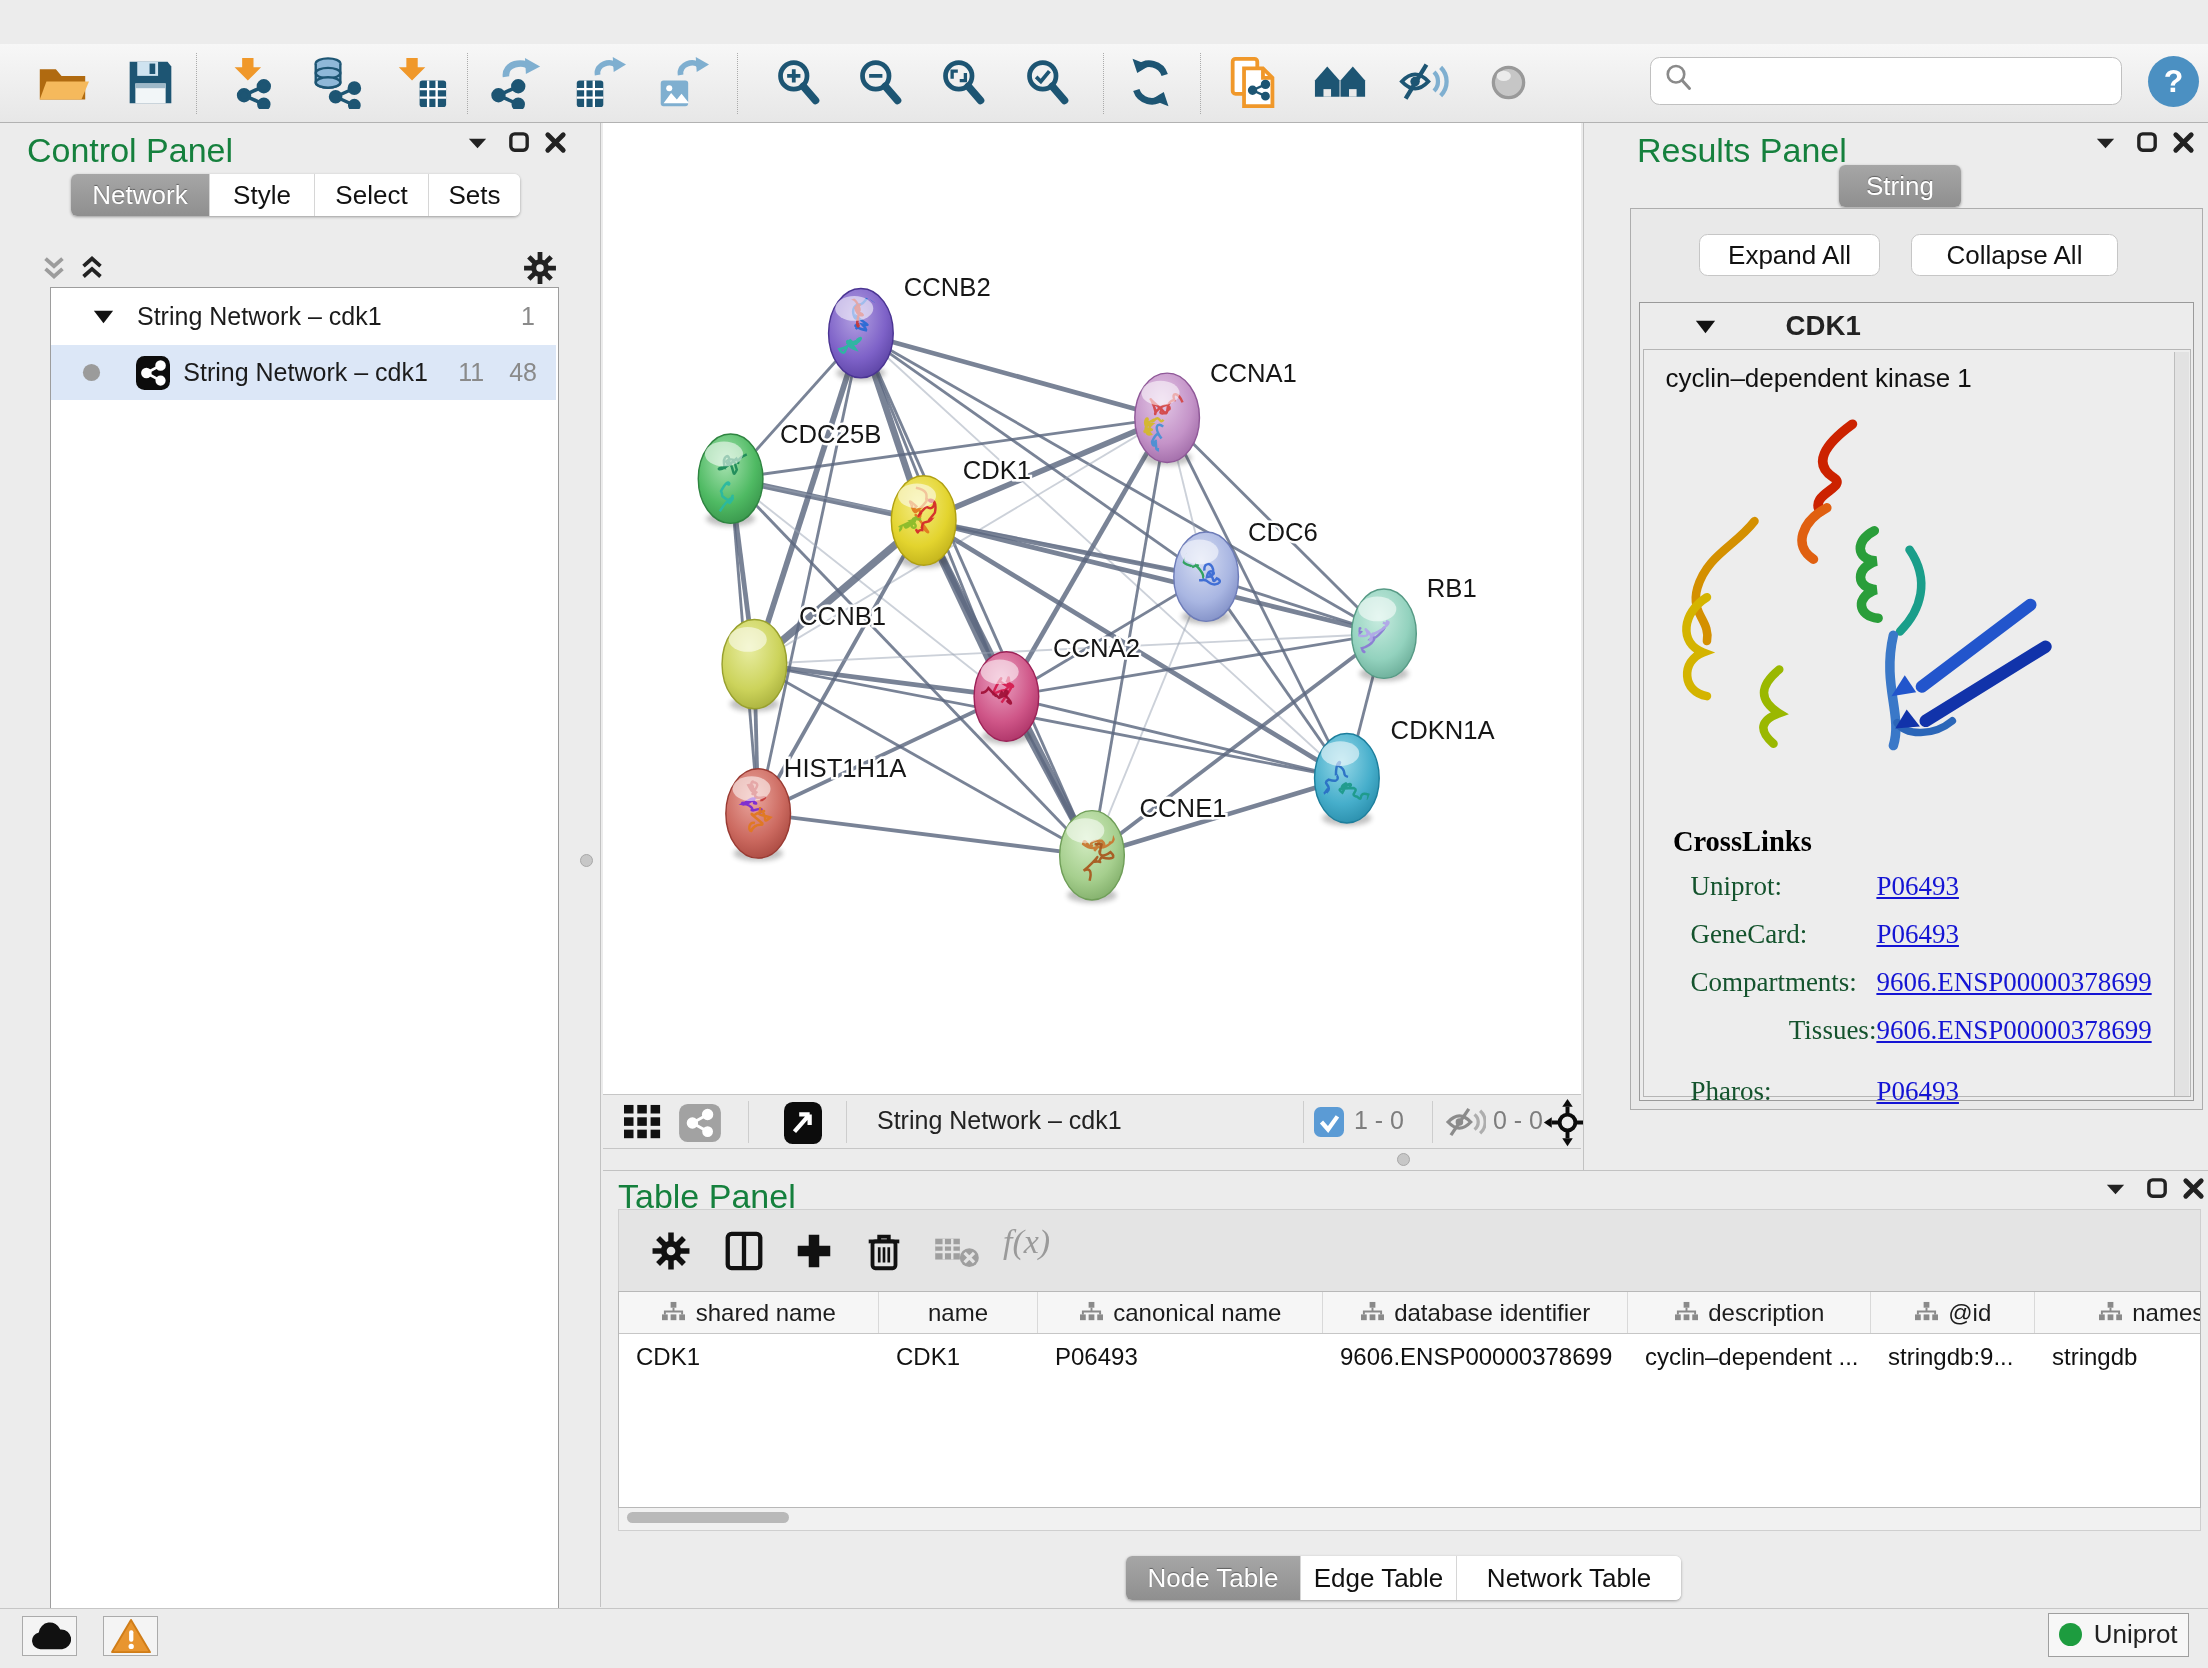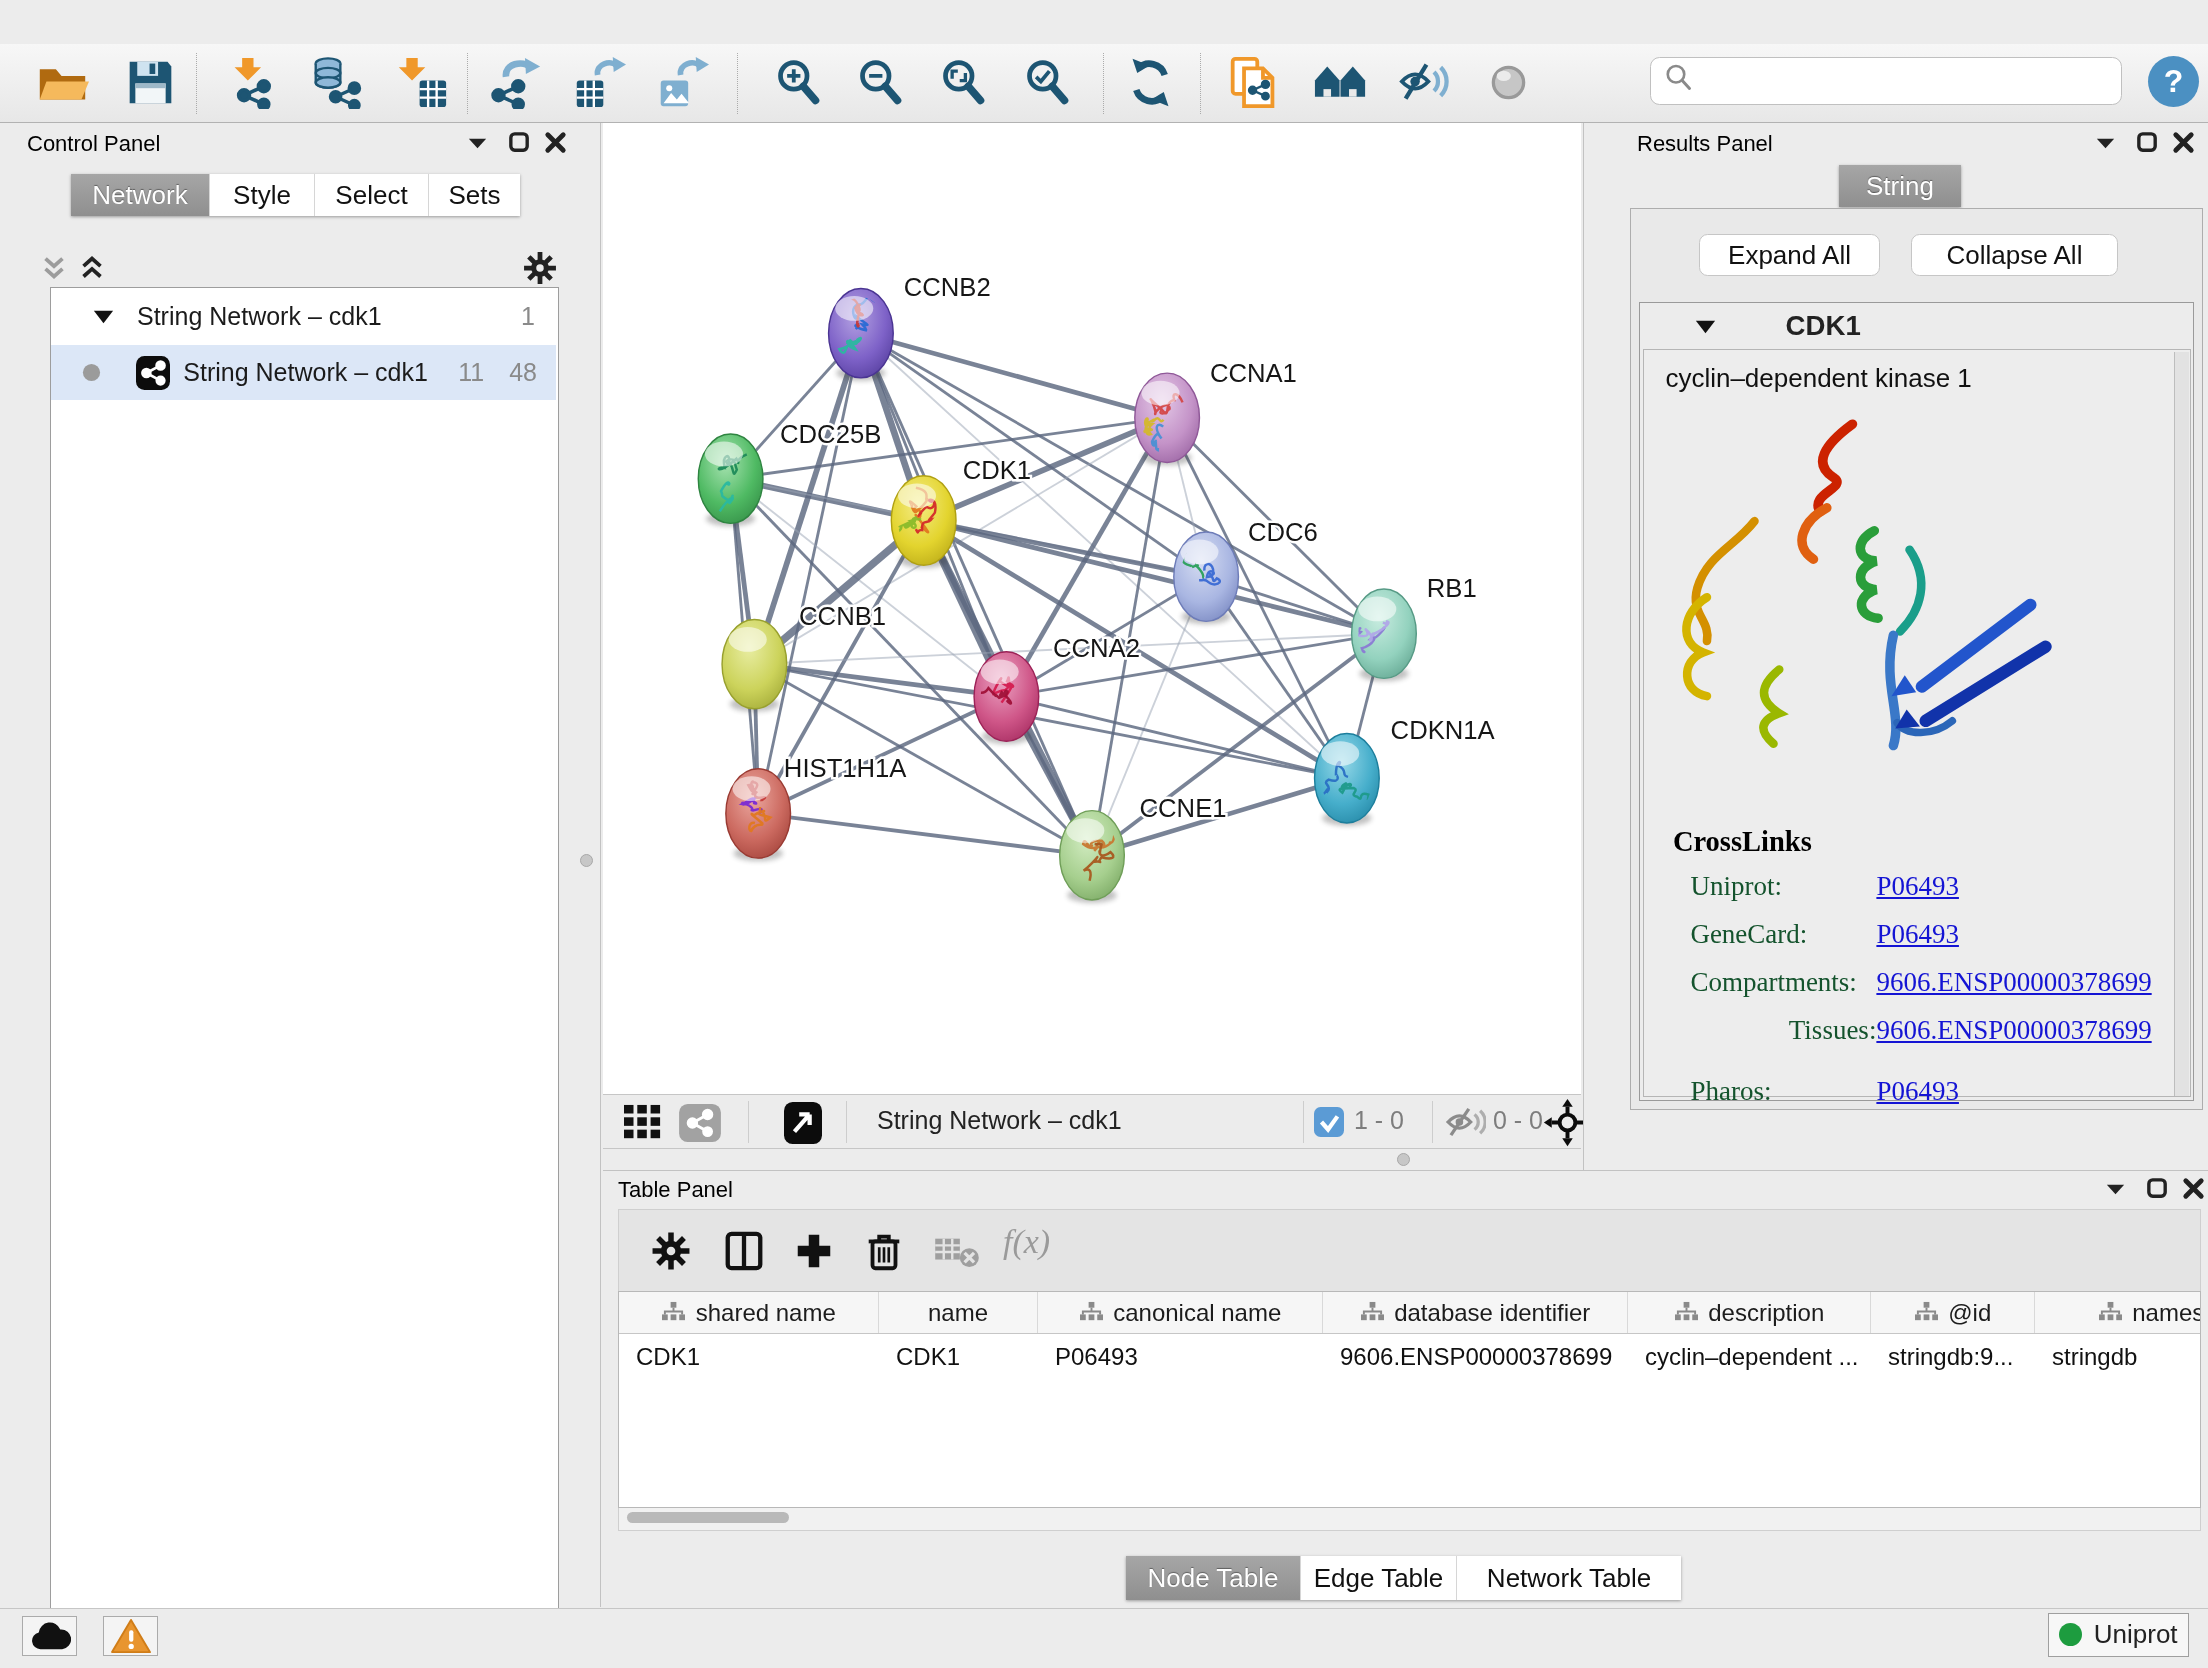--- a/index.html
+++ b/index.html
@@ -16,23 +16,23 @@
 
   
   .toolbar{left:0;top:44px;width:2208px;height:79px;background:linear-gradient(#f7f7f7,#e7e7e7);border-bottom:1.9px solid #b2b2b2}
   .tbi{top:12.4px;width:53px;height:53px;cursor:pointer}
   .tbsep{top:8.6px;height:61px;border-left:1.9px dotted #ababab}
   .searchbox{left:1650px;top:13.3px;width:472px;height:48px;background:#fff;border:1.9px solid #c0c0c0;border-radius:9.5px;display:flex;align-items:center;padding-left:9.5px}
   .helpbtn{left:2148px;top:12.4px;width:51px;height:51px;border-radius:50%;background:#4b90c2;color:#fff;
            font-weight:bold;font-size:32px;display:flex;align-items:center;justify-content:center}
 
   
-  .phdr{font-size:22px;color:#000000}
+  .phdr{font-size:34px;color:#15803d}
   .pbtn{width:38px;height:32px;display:flex;align-items:center;justify-content:center;color:#222}
-  .seg{display:flex;border-radius:0;overflow:hidden;box-shadow:0 1px 2.9px rgba(0,0,0,.35);background:#fff}
+  .seg{display:flex;border-radius:6px;overflow:hidden;box-shadow:0 1px 2.9px rgba(0,0,0,.35);background:#fff}
   .seg .sgi{height:100%;display:flex;align-items:center;justify-content:center;background:#fff;color:#111;border-right:1.9px solid #d6d6d6;font-size:26px}
   .seg .sgi:last-child{border-right:none}
   .seg .sel{background:linear-gradient(#a6a6a6,#8f8f8f);color:#fff;text-shadow:0 -1px 1px rgba(0,0,0,.4)}
 
   
   .cpanel{left:0;top:123px;width:601px;height:1484px;background:#ececec;border-right:1.9px solid #c2c2c2}
   .cplist{left:50px;top:164px;width:509px;height:1413px;background:#fff;border:1.9px solid #9d9d9d}
   .trow1{left:0;top:0;width:505px;height:57px}
   .trow2{left:0;top:57px;width:505px;height:55px;background:#dce7f7}
   .rowtxt{font-size:25px;color:#1b1b1b;white-space:nowrap}

